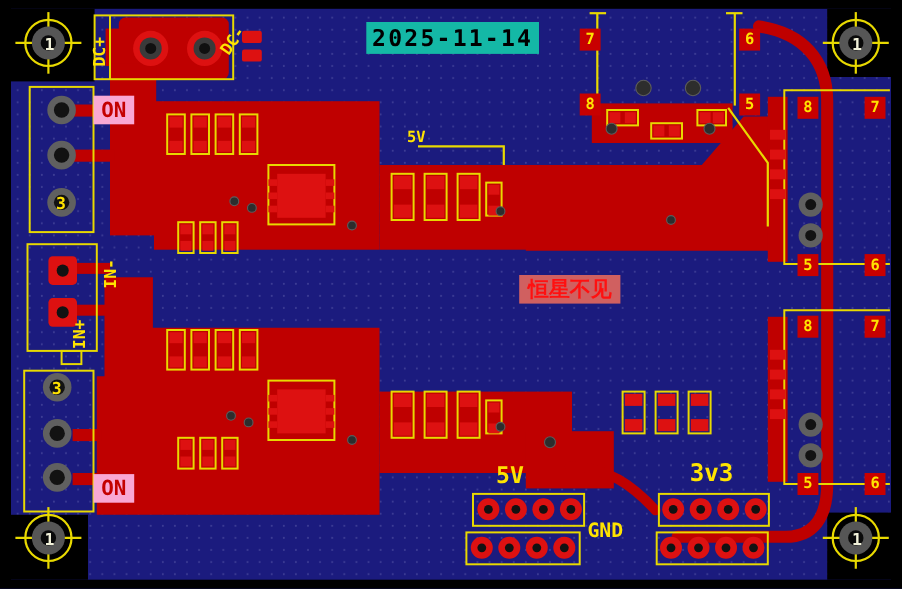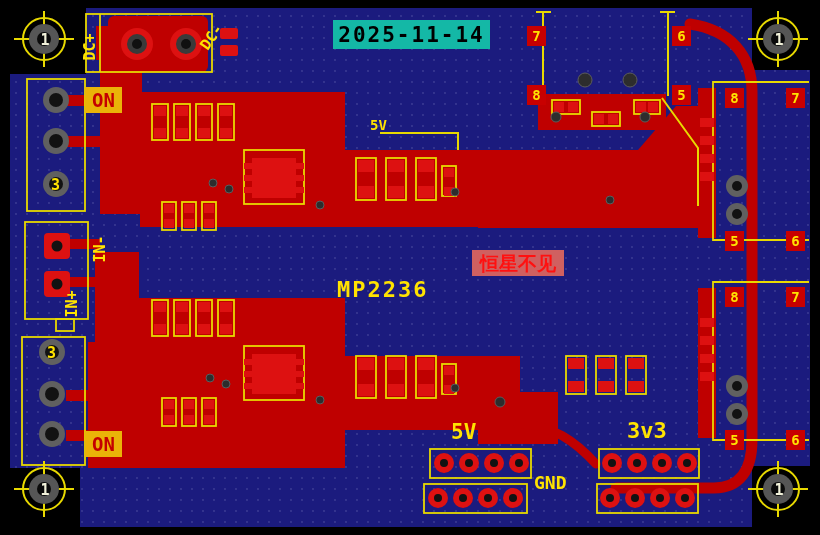--- a/index.html
+++ b/index.html
@@ -10,21 +10,21 @@
     font-family: "DejaVu Sans Mono", monospace;
   }
   .canvas svg { position: absolute; left: 0; top: 0; }
   .ytext { position: absolute; color: #ffe300; font-weight: bold; white-space: nowrap; }
   .badge {
     position: absolute; background: #14b8a6; color: #000;
     display: flex; align-items: center; justify-content: center;
     font-weight: bold; font-size: 21px; letter-spacing: 2px;
   }
   .onbox {
-    position: absolute; background: #eab308; color: #c40000;
+    position: absolute; background: #f9a8d4; color: #c40000;
     display: flex; align-items: center; justify-content: center;
     font-weight: bold; font-size: 19px; width: 37px; height: 26px;
   }
   .pin {
     position: absolute; background: #c80000; color: #ffe300;
     display: flex; align-items: center; justify-content: center;
     font-weight: bold; font-size: 14px; width: 19px; height: 20px;
   }
   .mnum { position: absolute; color: #f2f2da; font-weight: bold; font-size: 15px; width: 18px; text-align: center; }
   .wm {
@@ -442,21 +442,20 @@
 <div class="onbox" style="left:85px;top:431px">ON</div>
 
 <div class="ytext rot" style="left:68px;top:38px;width:44px;font-size:15px;text-align:center">DC+</div>
 <div class="ytext" style="left:198px;top:28px;font-size:15px;transform:rotate(-55deg)">DC-</div>
 
 <div class="ytext" style="left:370px;top:117px;font-size:14px">5V</div>
 
 <div class="ytext rot" style="left:80px;top:240px;width:40px;font-size:15px;text-align:center">IN-</div>
 <div class="ytext rot" style="left:52px;top:295px;width:40px;font-size:15px;text-align:center">IN+</div>
 
-<div class="ytext" style="left:337px;top:277px;font-size:22px;letter-spacing:2px">MP2236</div>
 
 <div class="wm" style="left:472px;top:250px;font-size:19px">恒星不见</div>
 
 <div class="ytext" style="left:451px;top:420px;font-size:21px">5V</div>
 <div class="ytext" style="left:627px;top:418px;font-size:22px">3v3</div>
 <div class="ytext" style="left:534px;top:472px;font-size:18px">GND</div>
 
 <div class="pin" style="left:527px;top:26px">7</div>
 <div class="pin" style="left:672px;top:26px">6</div>
 <div class="pin" style="left:527px;top:85px">8</div>

